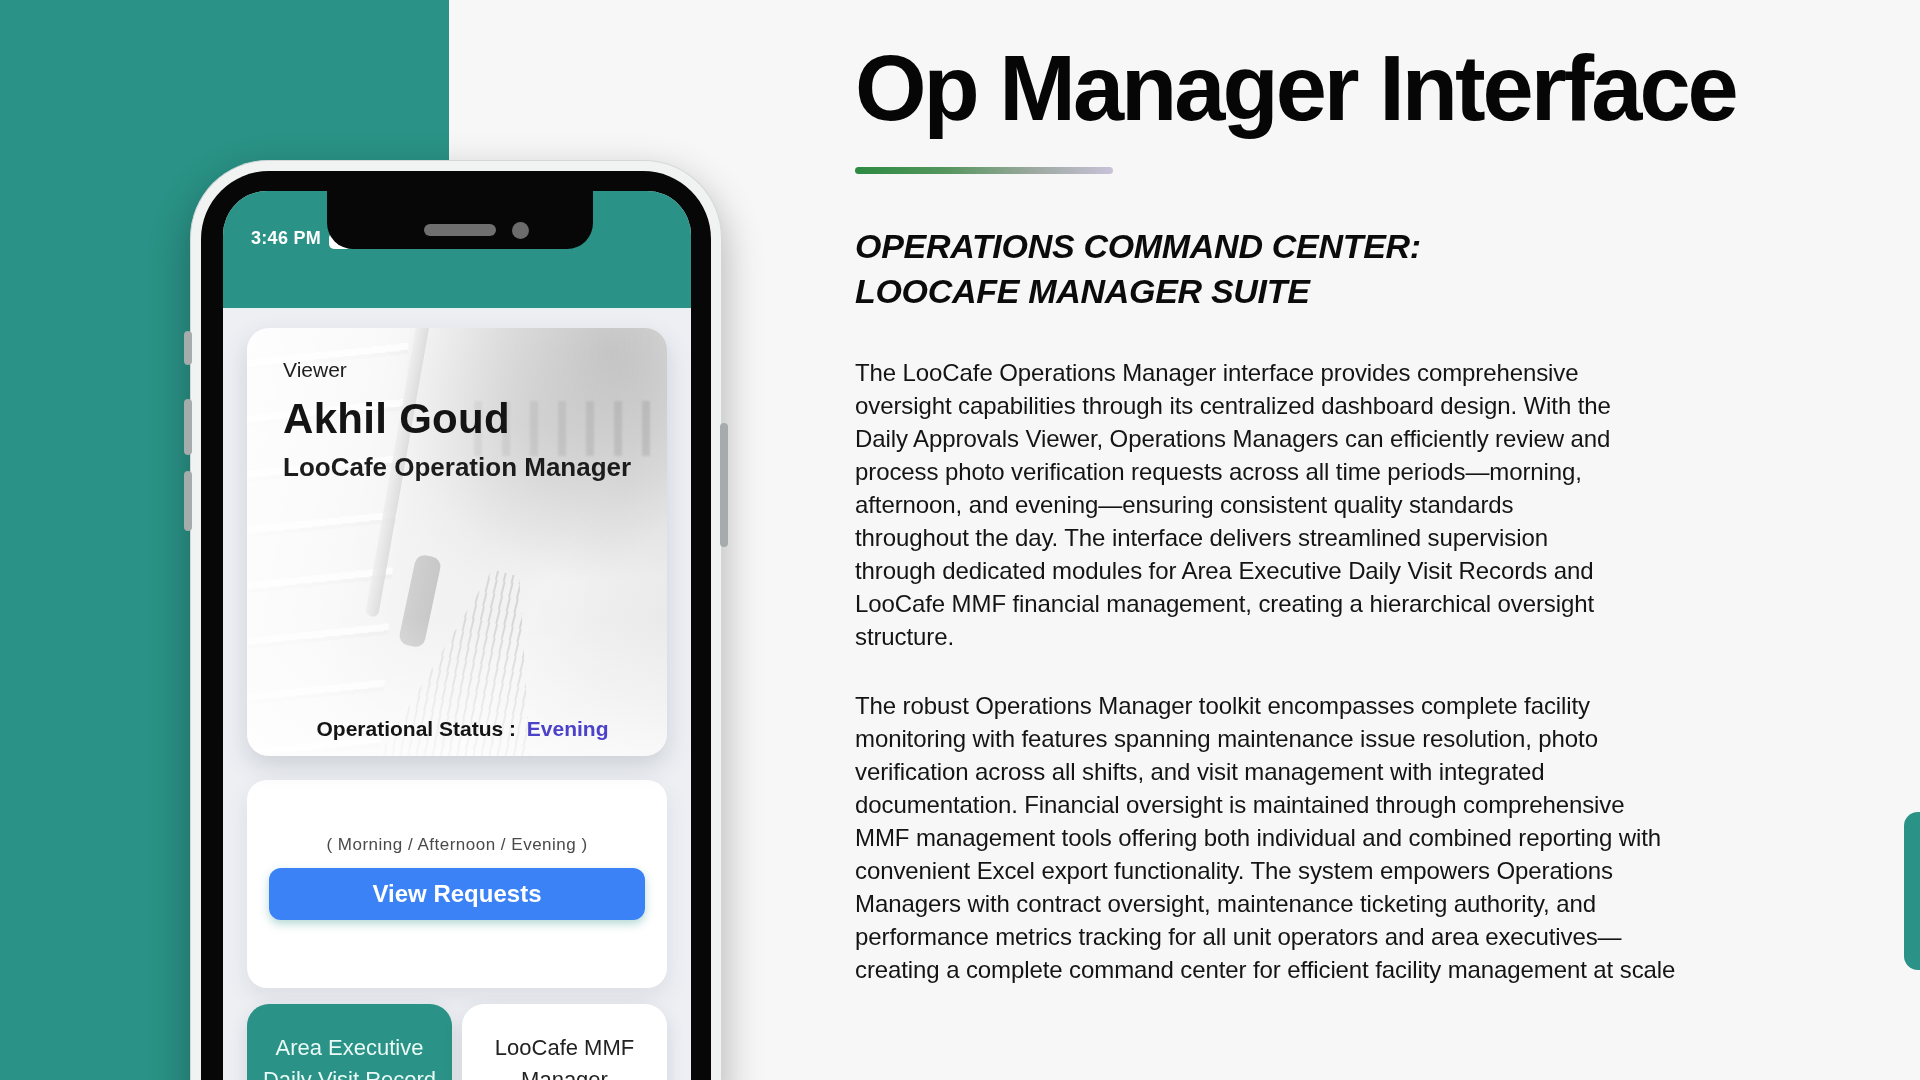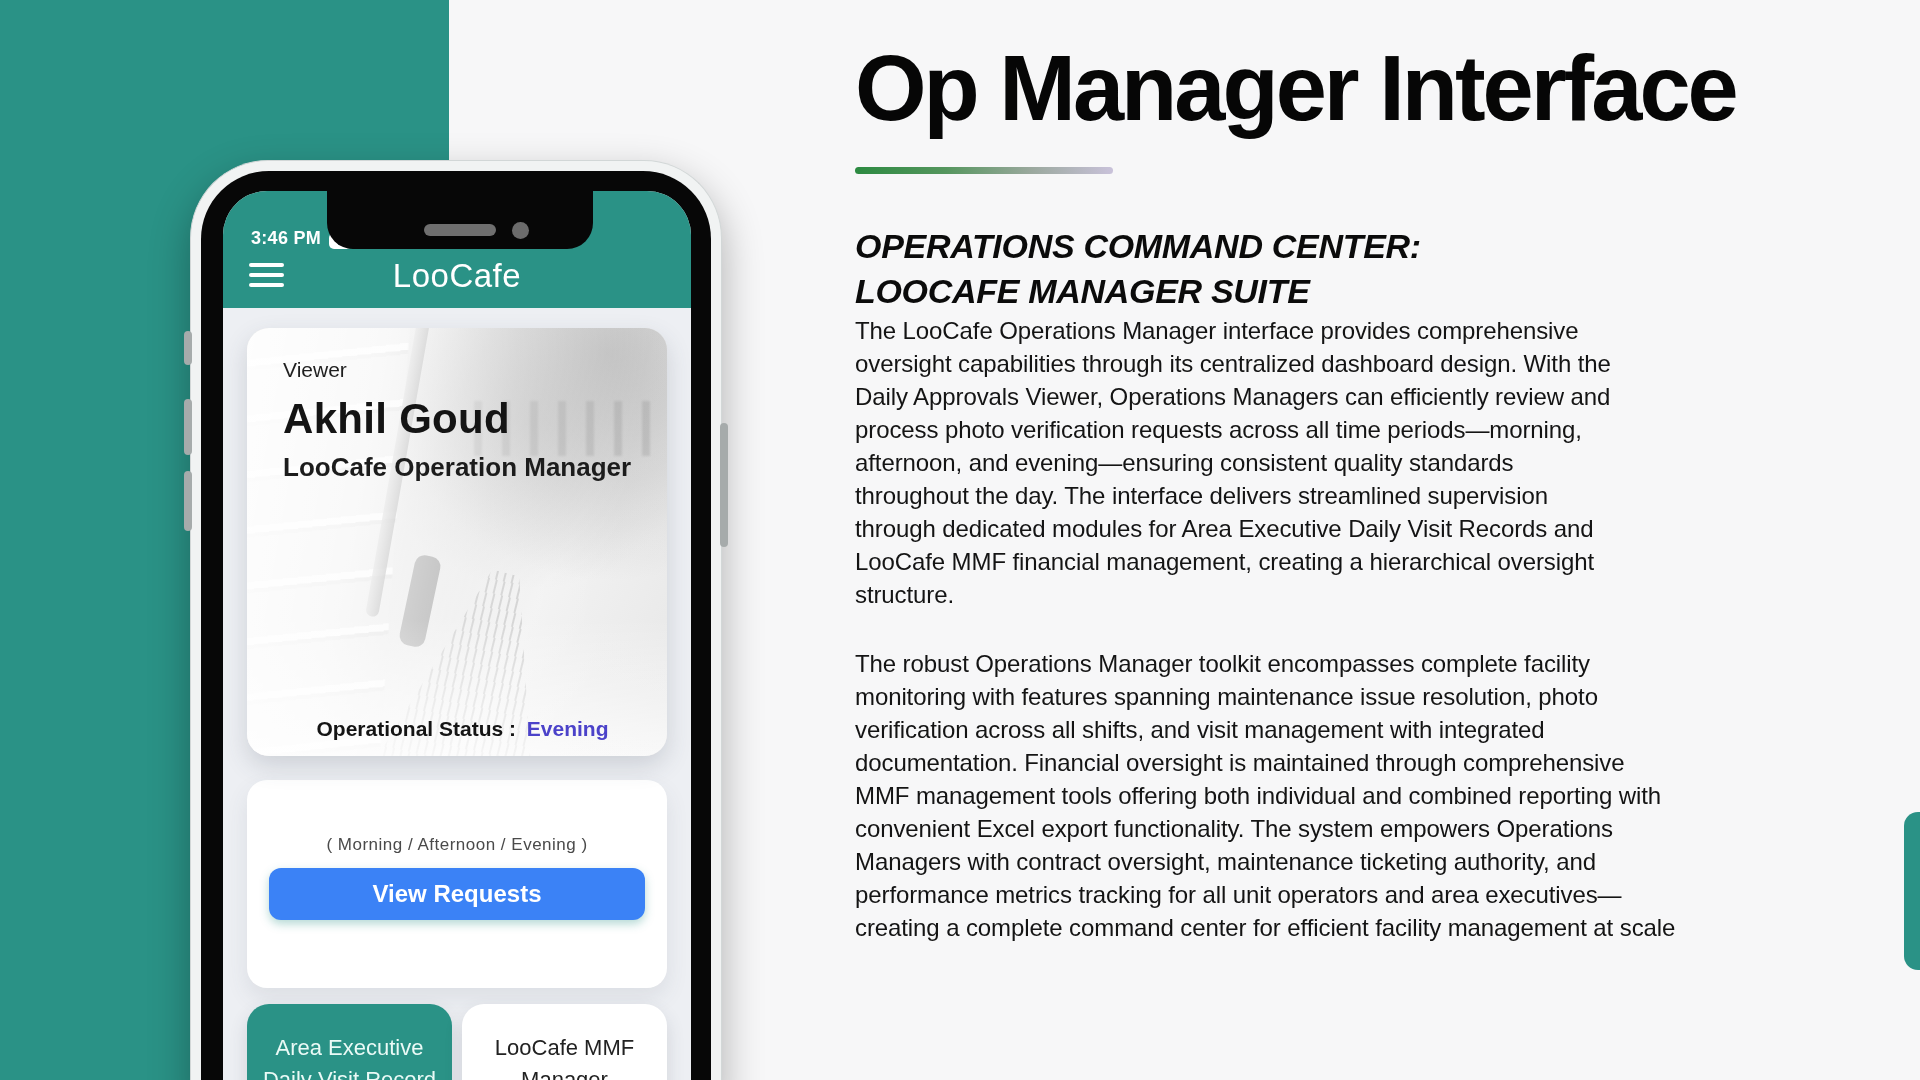--- a/index.html
+++ b/index.html
@@ -110,21 +110,21 @@
   
   .content { position:absolute; left:855px; top:0; width:920px; }
   .content h1 { margin:40px 0 0 0; font-size:92px; line-height:1.05; font-weight:800;
                 letter-spacing:-3px; color:#060606; white-space:nowrap; }
   .rule { margin-top:30px; width:258px; height:7px; border-radius:4px;
           background:linear-gradient(90deg,#2c8a41 0%,#55965e 35%,#9aa89d 68%,#c9c2da 100%); }
   .content h2 { margin:50px 0 0 0; font-size:34px; line-height:45px; font-weight:800;
                 font-style:italic; letter-spacing:-.3px; color:#0b0b0b; white-space:pre; }
   .content p { margin:0; font-size:24px; line-height:33px; color:#141414;
                letter-spacing:-.1px; white-space:pre; }
-  .content p.p1 { }
+  .content p.p1 { margin-top:42px; }
   .content p.p2 { margin-top:36px; }
 </style>
 </head>
 <body>
 
 <div class="teal-band"></div>
 <div class="edge-tab"></div>
 
 <div class="phone">
   <div class="side-btn btn-l b1"></div>
@@ -134,28 +134,20 @@
 
   <div class="bezel">
     <div class="screen">
 
       <div class="app-header">
         <div class="statusbar">
           <span class="status-time">3:46 PM</span>
           <span class="yt-icon">
               <span class="yt-play"></span>
             </span>
-        </div>
-        <div class="appbar">
-          <div class="hamburger">
-              <i></i>
-              <i></i>
-              <i></i>
-            </div>
-          <div class="app-title">LooCafe</div>
         </div>
       </div>
 
       <div class="notch">
         <span class="speaker"></span>
         <span class="camera"></span>
       </div>
 
       <div class="screen-body">
 

